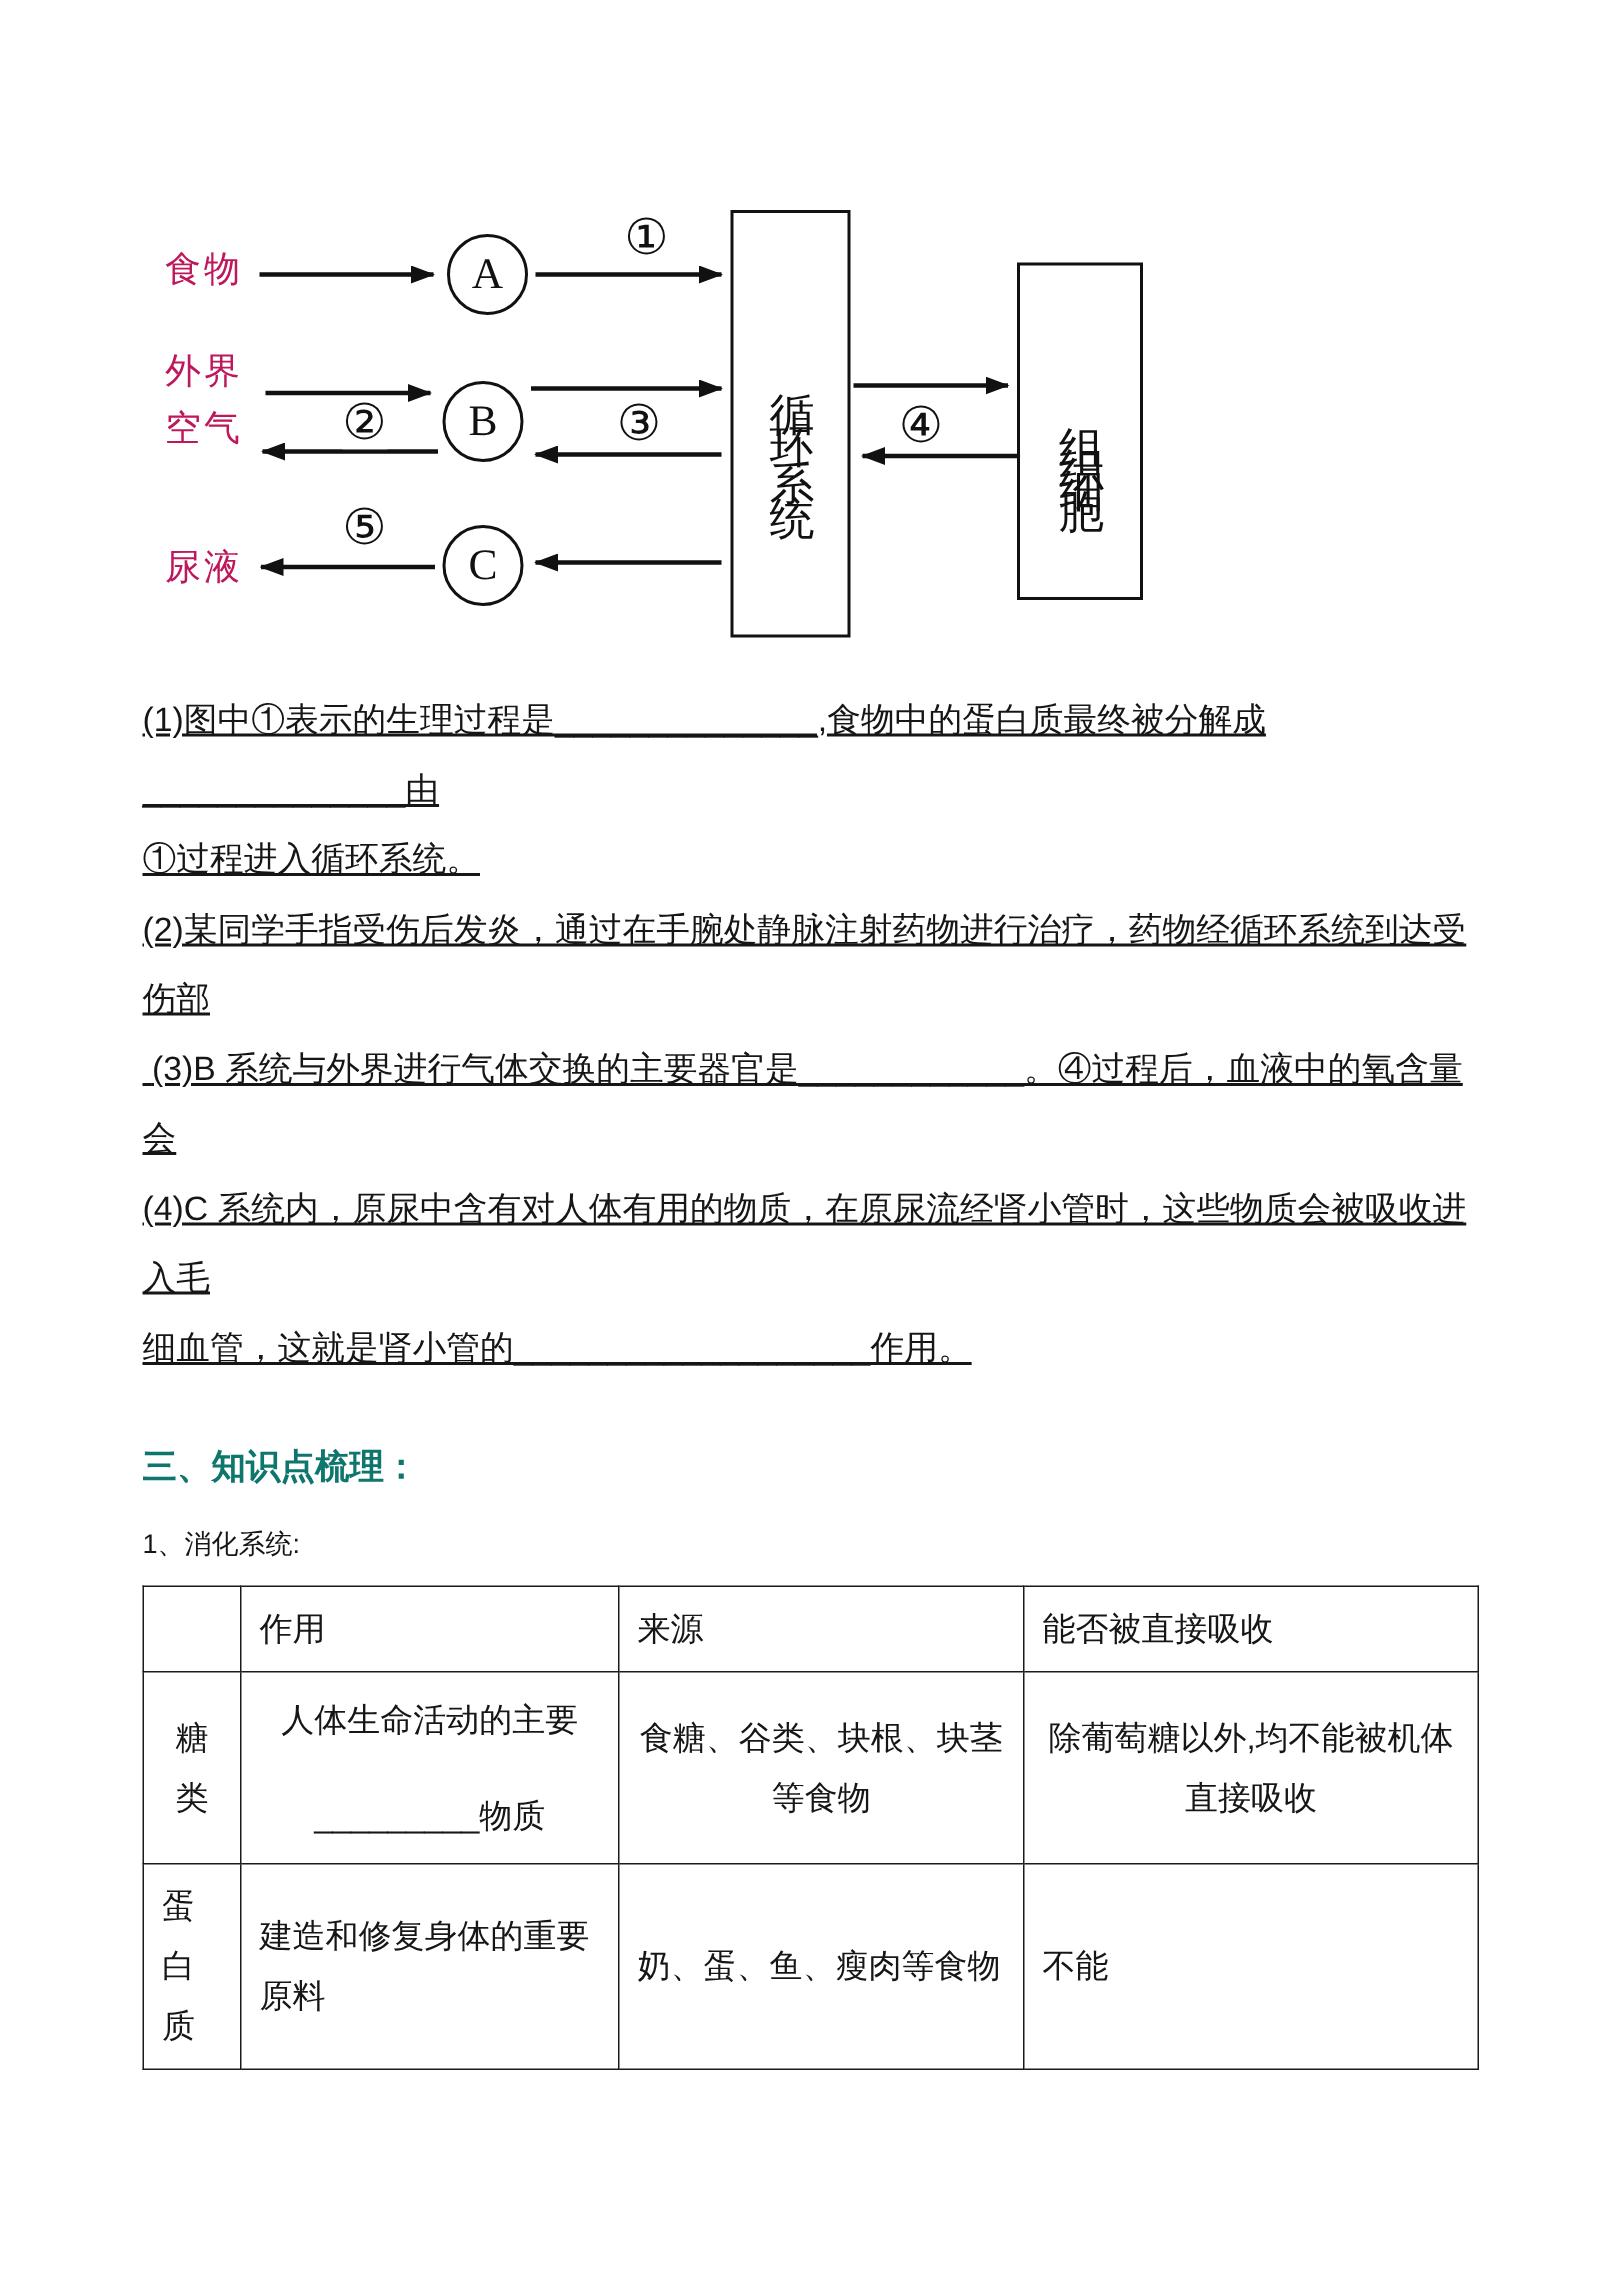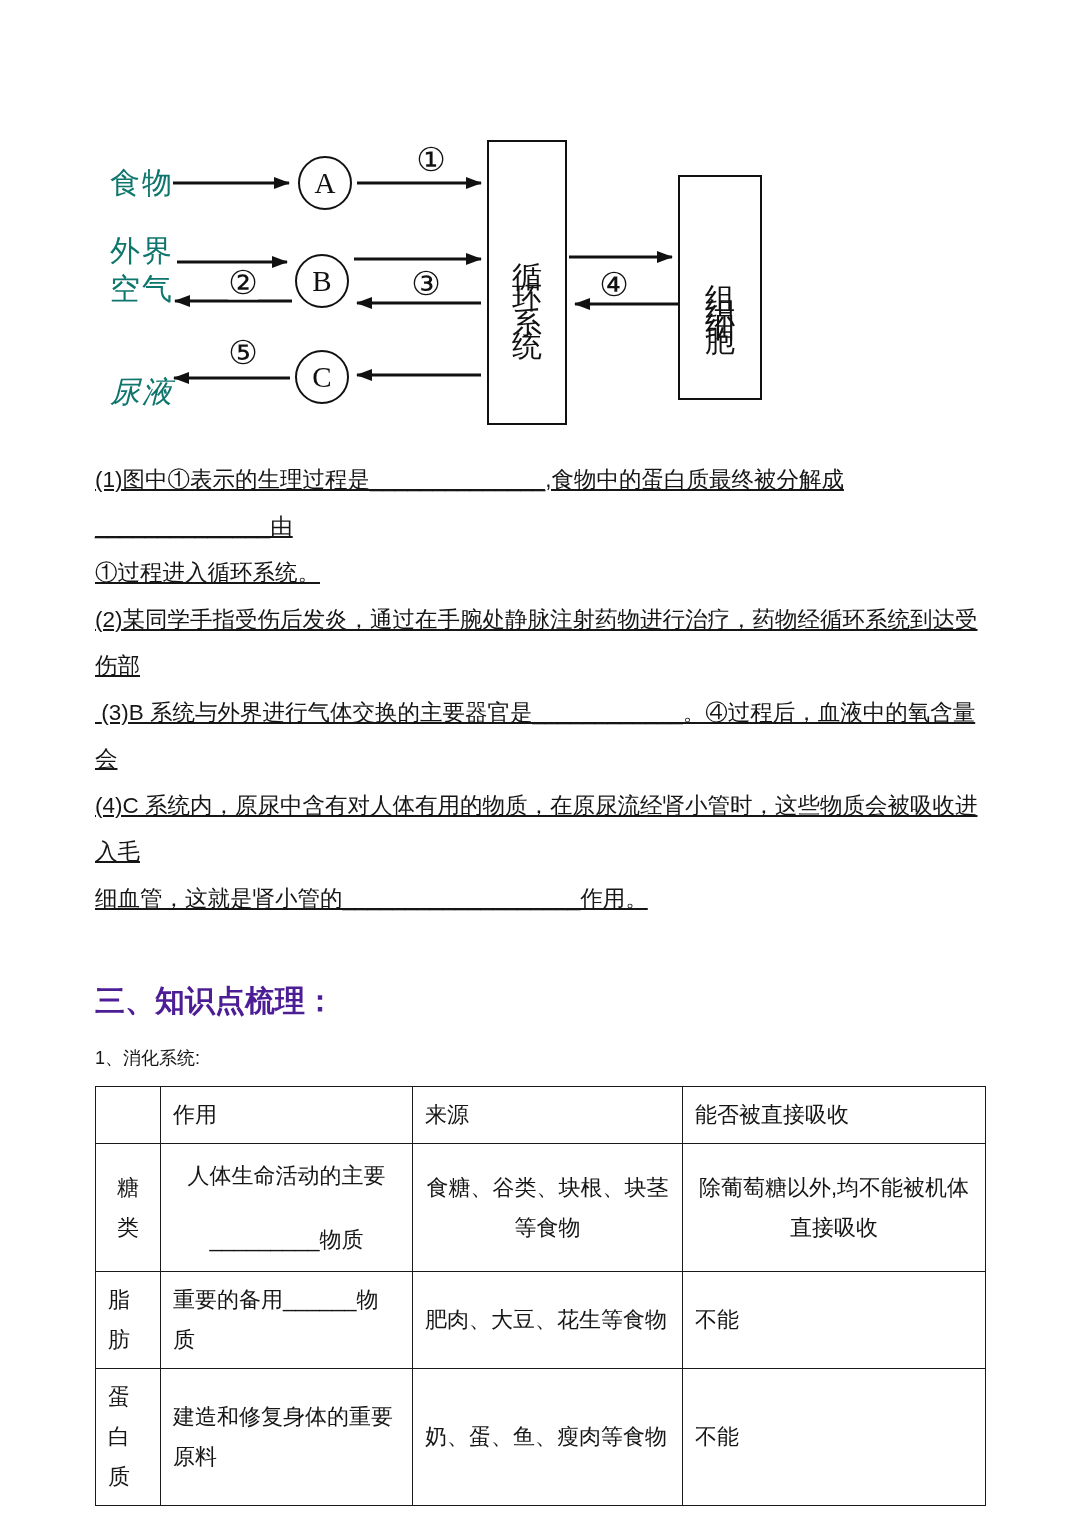--- a/index.html
+++ b/index.html
@@ -7,35 +7,35 @@
   body {
     width:1080px; height:1522px;
     font-family:"Liberation Sans", sans-serif;
     color:#1c1c1c;
   }
   .page { position:relative; width:1080px; height:1522px; padding:0 95px; background:#fff; overflow:hidden; }
 
   
   .diagram { position:relative; width:890px; height:300px; margin-top:135px; font-family:"Liberation Serif", serif; }
   .diagram svg { position:absolute; left:0; top:0; }
-  .dlabel { position:absolute; font-size:30px; color:#0f766e; letter-spacing:2px;text-align:center; }
+  .dlabel { position:absolute; font-size:24px; color:#be185d; letter-spacing:2px;text-align:center; }
   .node {
     position:absolute; width:54px; height:54px; border:2px solid #111; border-radius:50%;
     display:flex; align-items:center; justify-content:center; font-size:29px; color:#111; background:#fff;
   }
   .numlbl { position:absolute; font-size:33px; color:#111; transform:translate(-50%,-50%); background:#fff; line-height:1; }
   .sysbox { position:absolute; border:2px solid #111; display:flex; align-items:center; justify-content:center; background:#fff; }
   .vtext { writing-mode:vertical-rl; text-orientation:upright; font-size:30px; color:#111; letter-spacing:22px; line-height:1; }
   .vtext.tight { letter-spacing:14px; }
 
   
   .questions { margin-top:22px; font-size:22.5px; line-height:46.5px; color:#161616; }
   .questions p { white-space:pre-wrap;text-decoration:underline; }
 
-  .sec-heading { margin-top:59px; font-size:30px; font-weight:bold; color:#4c1d95; }
+  .sec-heading { margin-top:40px; font-size:23px; font-weight:bold; color:#0f766e; }
   .sub-heading { margin-top:24px; font-size:18px; color:#161616; }
 
   
   table { border-collapse:collapse; table-layout:fixed; }
   td { border:1.5px solid #1a1a1a; font-size:22px; text-align:left; padding:8px 12px; vertical-align:middle; line-height:40px; color:#161616; word-break:break-all; }
   .t1 { margin-top:16px; width:890px; }
   .t1 .c0 { width:65px; }
   .t1 .c1 { width:252px; }
   .t1 .c2 { width:270px; }
   .t1 .c3 { width:303px; }
@@ -68,21 +68,21 @@
         <line x1="386" y1="240" x2="262" y2="240" marker-end="url(#ah)"></line>
         <line x1="195" y1="243" x2="79" y2="243" marker-end="url(#ah)"></line>
         <line x1="474" y1="122" x2="577" y2="122" marker-end="url(#ah)"></line>
         <line x1="585" y1="169" x2="480" y2="169" marker-end="url(#ah)"></line>
       </g>
     </svg>
 
     <div class="dlabel" style="left:15px; top:28px;">食物</div>
     <div class="dlabel" style="left:15px; top:96px;">外界</div>
     <div class="dlabel" style="left:15px; top:134px;">空气</div>
-    <div class="dlabel" style="left:15px; top:237px;font-style:italic;">尿液</div>
+    <div class="dlabel" style="left:15px; top:227px;">尿液</div>
 
     <div class="node" style="left:203px; top:21px;">
         <span>A</span>
       </div>
     <div class="node" style="left:200px; top:119px;">
         <span>B</span>
       </div>
     <div class="node" style="left:200px; top:215px;">
         <span>C</span>
       </div>
@@ -123,26 +123,20 @@
     </tr>
     <tr class="r1">
       <td class="c0">糖类</td>
       <td class="c1">
         <div>人体生命活动的主要</div>
         <div class="gapline">_________物质</div>
       </td>
       <td class="c2">食糖、谷类、块根、块茎等食物</td>
       <td class="c3">除葡萄糖以外,均不能被机体直接吸收</td>
     </tr>
-    <tr class="r2">
-      <td class="c0">脂肪</td>
-      <td class="c1">重要的备用______物质</td>
-      <td class="c2">肥肉、大豆、花生等食物</td>
-      <td class="c3">不能</td>
-    </tr>
     <tr class="r3">
       <td class="c0">蛋白质</td>
       <td class="c1">
         <div>建造和修复身体的重要</div>
         <div>原料</div>
       </td>
       <td class="c2">奶、蛋、鱼、瘦肉等食物</td>
       <td class="c3">不能</td>
     </tr>
   </tbody>

